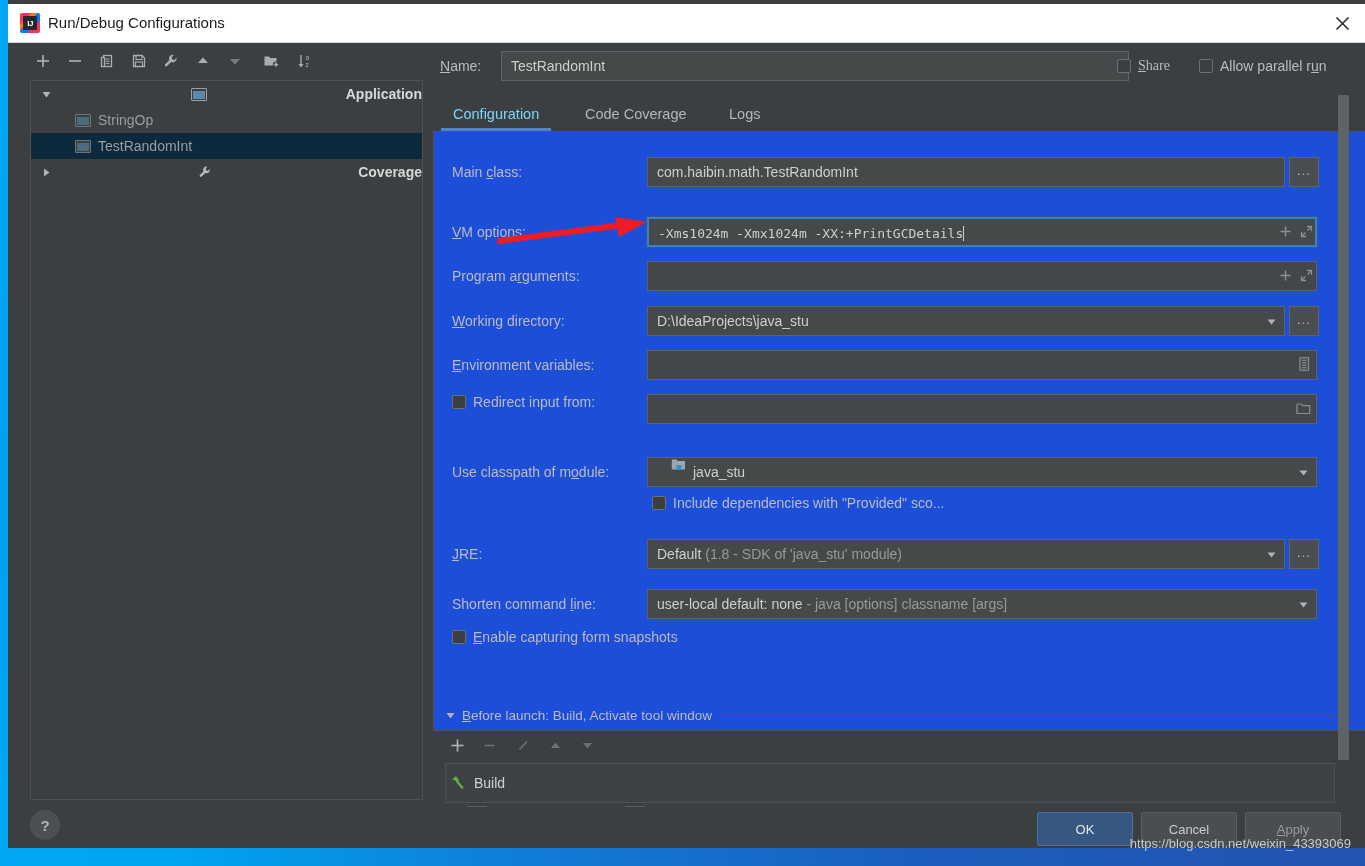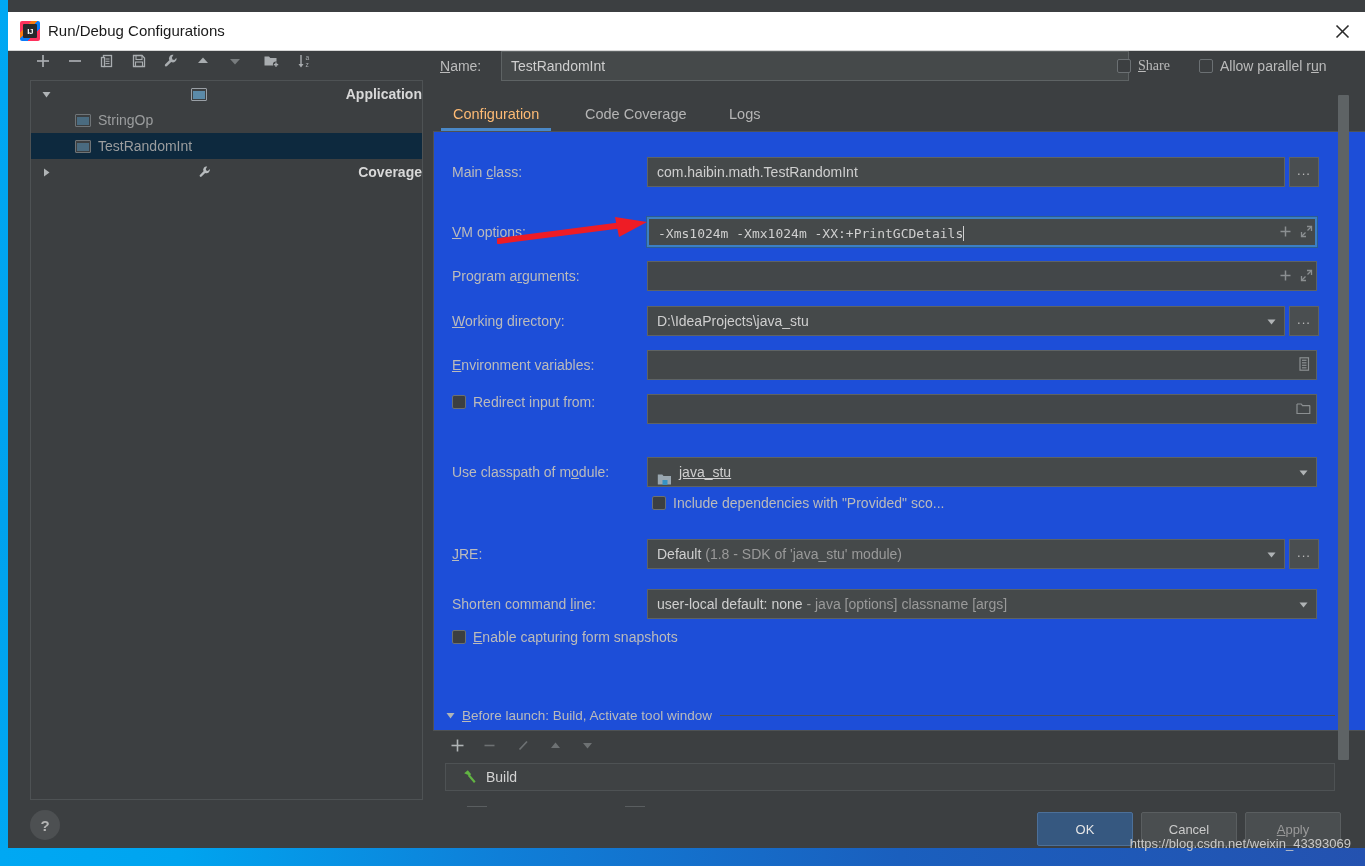--- a/index.html
+++ b/index.html
@@ -22,21 +22,21 @@
     position:absolute;left:0;bottom:0;width:1365px;height:22px;
     background:linear-gradient(to right,#00a8f3 0px,#00a4ef 180px,#0f7fd8 500px,#1a5fbe 900px,#2452b0 100%);
   }
   
   #win{
     position:absolute;left:8px;top:0;width:1357px;height:848px;
     background:#3c3f41;
   }
   
   #titlebar{
-    position:absolute;left:0;top:12px;width:1357px;height:38px;
+    position:absolute;left:0;top:4px;width:1357px;height:38px;
     background:#ffffff;
     border-bottom:1px solid #d6d6d6;
   }
   #title-icon{
     position:absolute;left:12px;top:9px;width:20px;height:20px;
     background:linear-gradient(135deg,#fe315d 0%,#fe315d 28%,#f97a12 28%,#f97a12 45%,#087cfa 45%,#087cfa 70%,#fe315d 70%);
     border-radius:2px;
     overflow:hidden;
   }
   #title-icon .inner{
@@ -119,21 +119,21 @@
     box-sizing:border-box;margin-right:7px;flex:0 0 auto;border-radius:2px;
   }
   
   #tabs{
     position:absolute;left:0;top:50px;width:900px;height:35px;
   }
   .tab{
     position:absolute;top:0;height:33px;line-height:33px;
     font-size:14.5px;color:#b5b5b5;padding:0 12px;
   }
-  .tab.active{color:#fdba74;}
+  .tab.active{color:#7dd3fc;}
   .tab.active::after{
     content:"";position:absolute;left:0;right:0;bottom:0;height:3px;background:#4a88c7;
   }
   #panel{
     position:absolute;left:0;top:83px;width:1088px;height:600px;
     border:1px solid #4e5254;box-sizing:border-box;
     background:#1d4ed8;
   }
   .flabel{
     position:absolute;font-size:14px;color:#bbbbbb;white-space:nowrap;
@@ -175,23 +175,23 @@
   
   #beforelaunch{
     position:absolute;left:12px;top:657px;width:890px;
   }
   #bl-header{position:relative;height:20px;display:flex;align-items:center;}
   #bl-title{font-size:13.5px;color:#bbbbbb;margin:0 8px 0 6px;white-space:nowrap;}
   #bl-line{flex:1;height:1px;background:#4e5254;}
   #bl-toolbar{position:relative;margin-top:8px;height:24px;}
   .bl-ic{position:absolute;top:0;width:24px;height:24px;display:flex;align-items:center;justify-content:center;}
   #bl-list{
-    position:relative;margin-top:6px;height:28px;
+    position:relative;margin-top:6px;height:40px;
     border:1px solid #4e5254;box-sizing:border-box;background:#3f4244;
-    display:flex;align-items:center;padding-left:16px;
+    display:flex;align-items:center;padding-left:4px;
   }
   #bl-item-text{font-size:14px;color:#d2d2d2;margin-left:8px;}
   .bl-stub{
     position:absolute;top:101px;width:20px;height:14px;
     border-top:1px solid #5a5e60;
   }
   
   #vscroll{
     position:absolute;left:1330px;top:95px;width:11px;height:665px;
     background:#3c3f41;
@@ -441,21 +441,21 @@
         <div class="field empty" style="left:213px;top:262px;width:670px;"></div>
         <div class="expandico" style="left:858px;top:263px;width:22px;height:26px;">
           <svg width="15" height="13" viewBox="0 0 15 13">
             <path d="M1 2 h4.3 l1.2 1.6 h7.5" fill="none" stroke="#8b8f91" stroke-width="1.2"></path>
             <path d="M1 2 v9.5 h12.8 v-8" fill="none" stroke="#8b8f91" stroke-width="1.2"></path>
           </svg>
         </div>
 
         <div class="flabel" style="left:18px;top:332px;">Use classpath of m<u>o</u>dule:</div>
         <div class="combo" style="left:213px;top:325px;width:670px;">
-          <span class="ctext" style="left:9px;display:flex;align-items:flex-end;text-decoration:underline;">
+          <span class="ctext" style="left:23px;display:flex;align-items:flex-start;">
             <span style="display:inline-flex;margin-right:7px;">
               <svg width="15" height="13" viewBox="0 0 15 13">
                 <path d="M0.8 1.5 h4.5 l1.2 1.5 h7.5 v8.5 h-13.2 z" fill="#9aa7b0"></path>
                 <rect x="5.5" y="7" width="5" height="5" fill="#3592c4"></rect>
               </svg>
             </span>
             <span>java_stu</span>
           </span>
           <span class="carrow">
             <svg width="11" height="11" viewBox="0 0 11 11">

